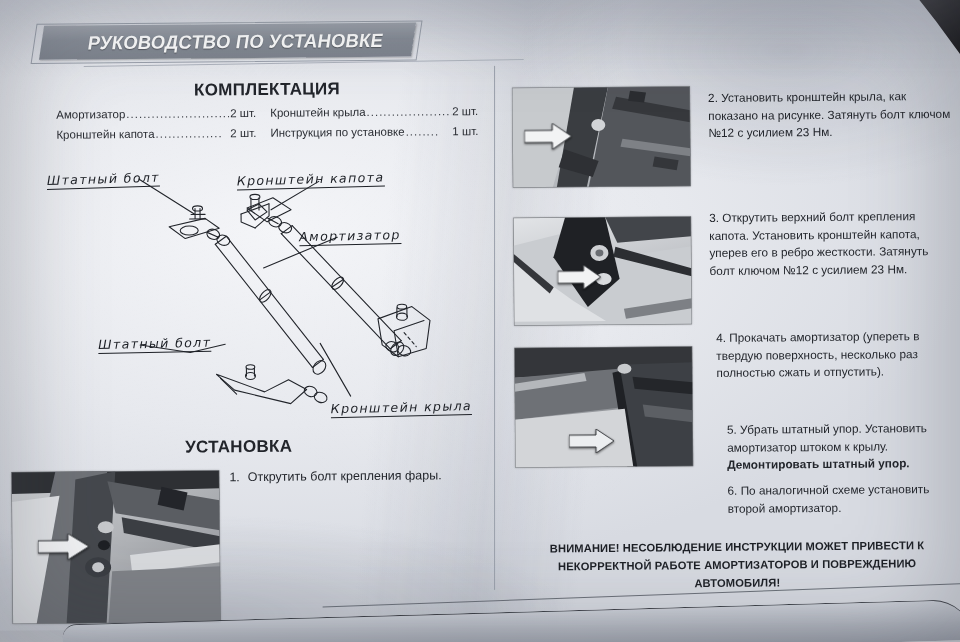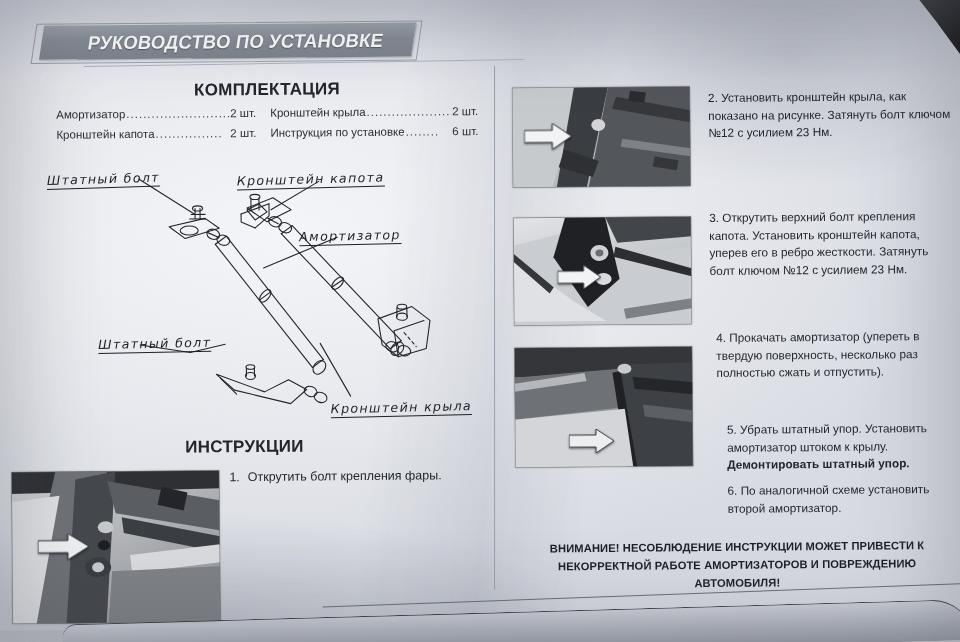--- a/index.html
+++ b/index.html
@@ -309,21 +309,21 @@
       </div>
       <div class="parts-col right">
         <div class="part-row">
           <span class="part-name">Кронштейн крыла</span>
           <span class="part-dots">.....................</span>
           <span class="part-qty">2 шт.</span>
         </div>
         <div class="part-row">
           <span class="part-name">Инструкция по установке</span>
           <span class="part-dots">........</span>
-          <span class="part-qty">6 шт.</span>
+          <span class="part-qty">1 шт.</span>
         </div>
       </div>
     </div>
 
     <div class="diagram">
       <svg width="470" height="280" viewBox="0 0 470 280">
         <g fill="none" stroke="#22252b" stroke-width="1.1" stroke-linejoin="round" stroke-linecap="round">
 
           <path d="M120 26 L176 62"></path>
           <path d="M300 30 L252 58"></path>
@@ -400,21 +400,21 @@
       </svg>
 
     </div>
 
     <div class="hand-label" id="lbl-bolt-top">Штатный болт</div>
     <div class="hand-label" id="lbl-hood-brkt">Кронштейн капота</div>
     <div class="hand-label" id="lbl-strut">Амортизатор</div>
     <div class="hand-label" id="lbl-bolt-bottom">Штатный болт</div>
     <div class="hand-label" id="lbl-fender-brkt">Кронштейн крыла</div>
 
-    <div class="sec-title" id="title-ustanovka">ИНСТРУКЦИИ</div>
+    <div class="sec-title" id="title-ustanovka">УСТАНОВКА</div>
 
     <div class="step1">
       <span class="num">1.</span><span>Открутить болт крепления фары.</span>
     </div>
 
     <div class="photo" id="photo-1">
       <svg class="ph-bg" viewBox="0 0 178 100" preserveAspectRatio="none">
         <defs>
           <linearGradient id="g1a" x1="0" y1="0" x2="1" y2="1">
             <stop offset="0" stop-color="#d8dade"></stop>

